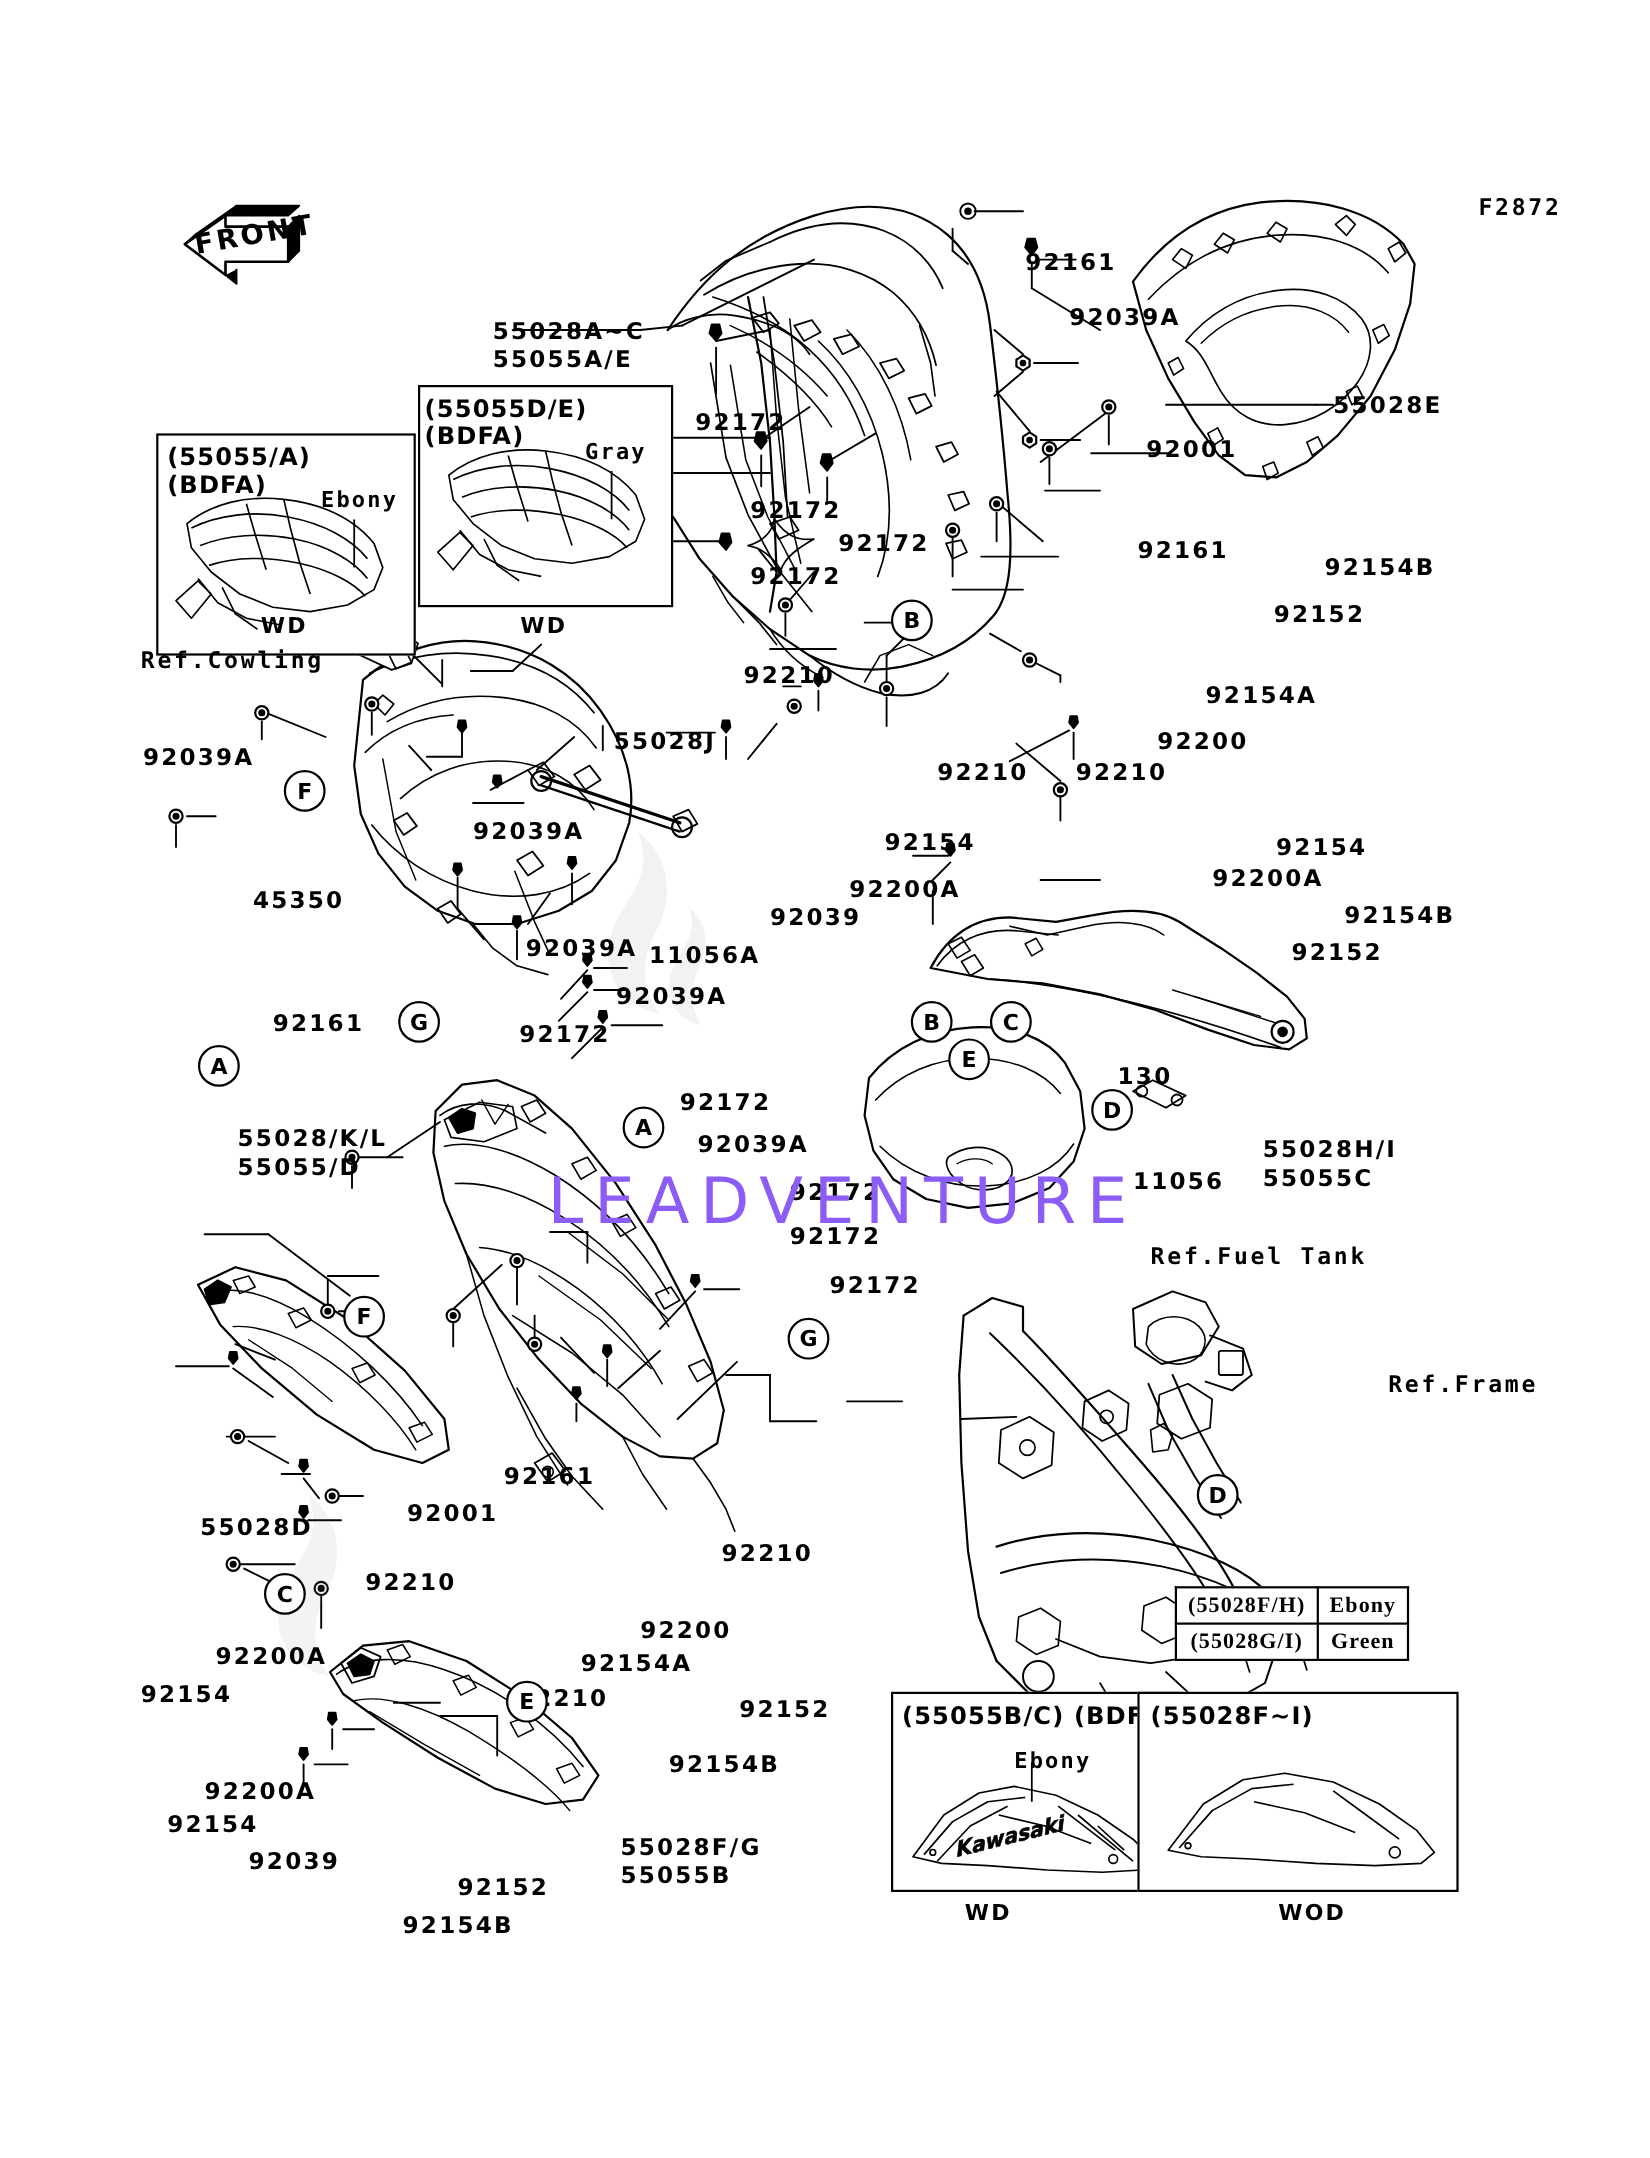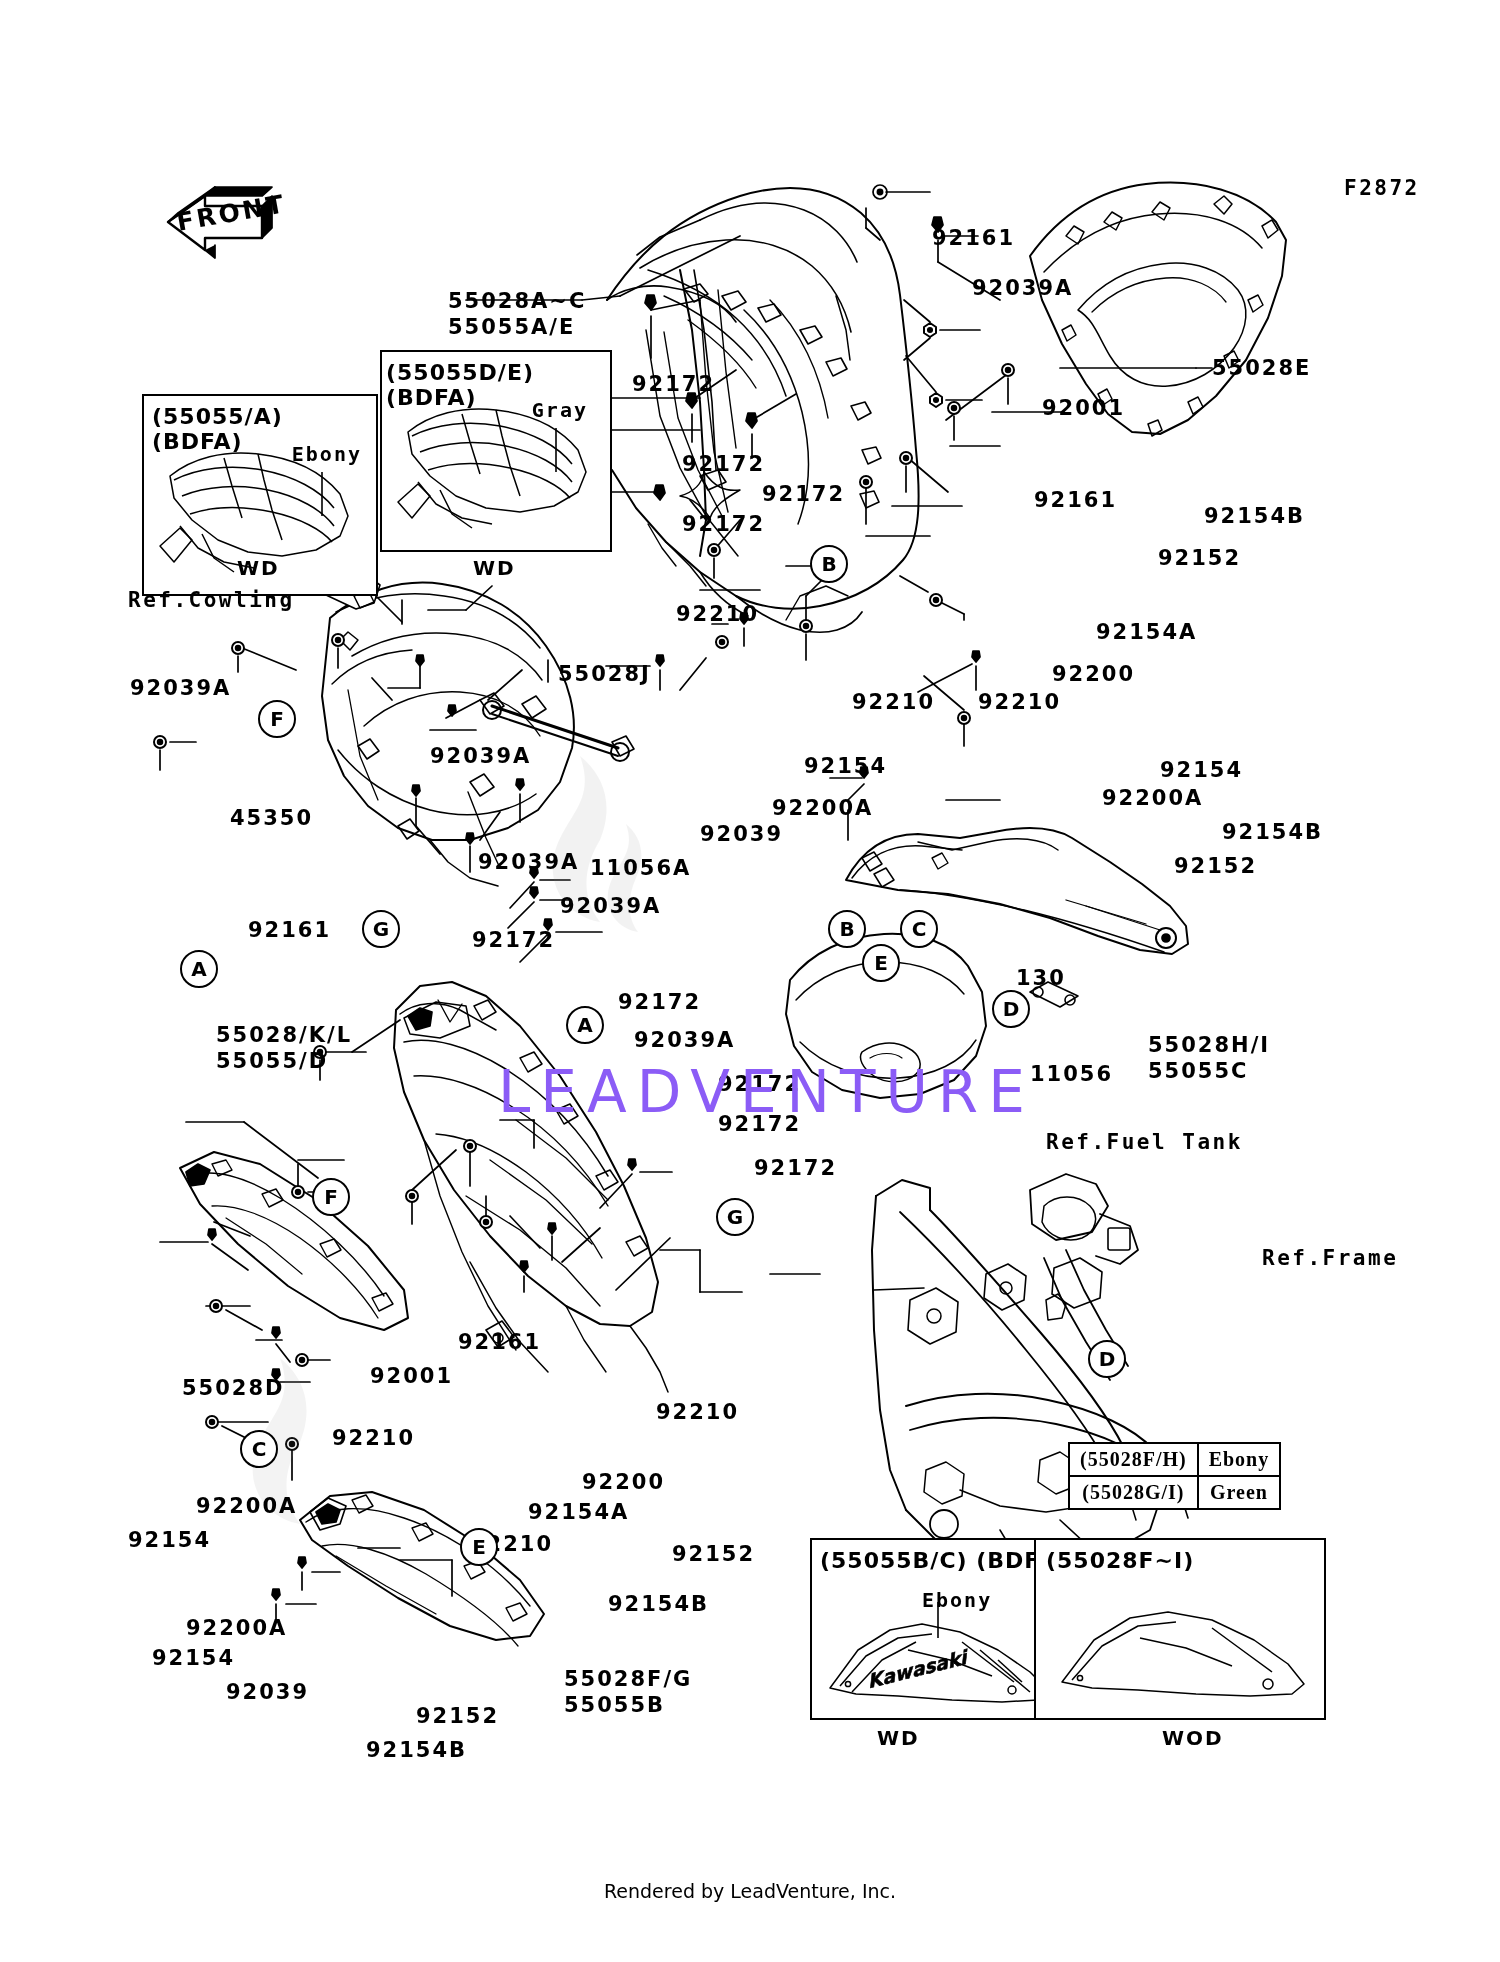--- a/index.html
+++ b/index.html
@@ -734,15 +734,14 @@
     </div>
   <div class="circ" style="left:460px;top:1528px;">
       <span>E</span>
     </div>
   <div class="circ" style="left:1088px;top:1340px;">
       <span>D</span>
     </div>
 
   <div class="wm" style="left:498px;top:1058px;font-size:58px;letter-spacing:10px;">LEADVENTURE</div>
 
-  <div class="credit" style="top:1880px;">Rendered by LeadVenture, Inc.</div>
 
 </div>
 
 </body></html>

